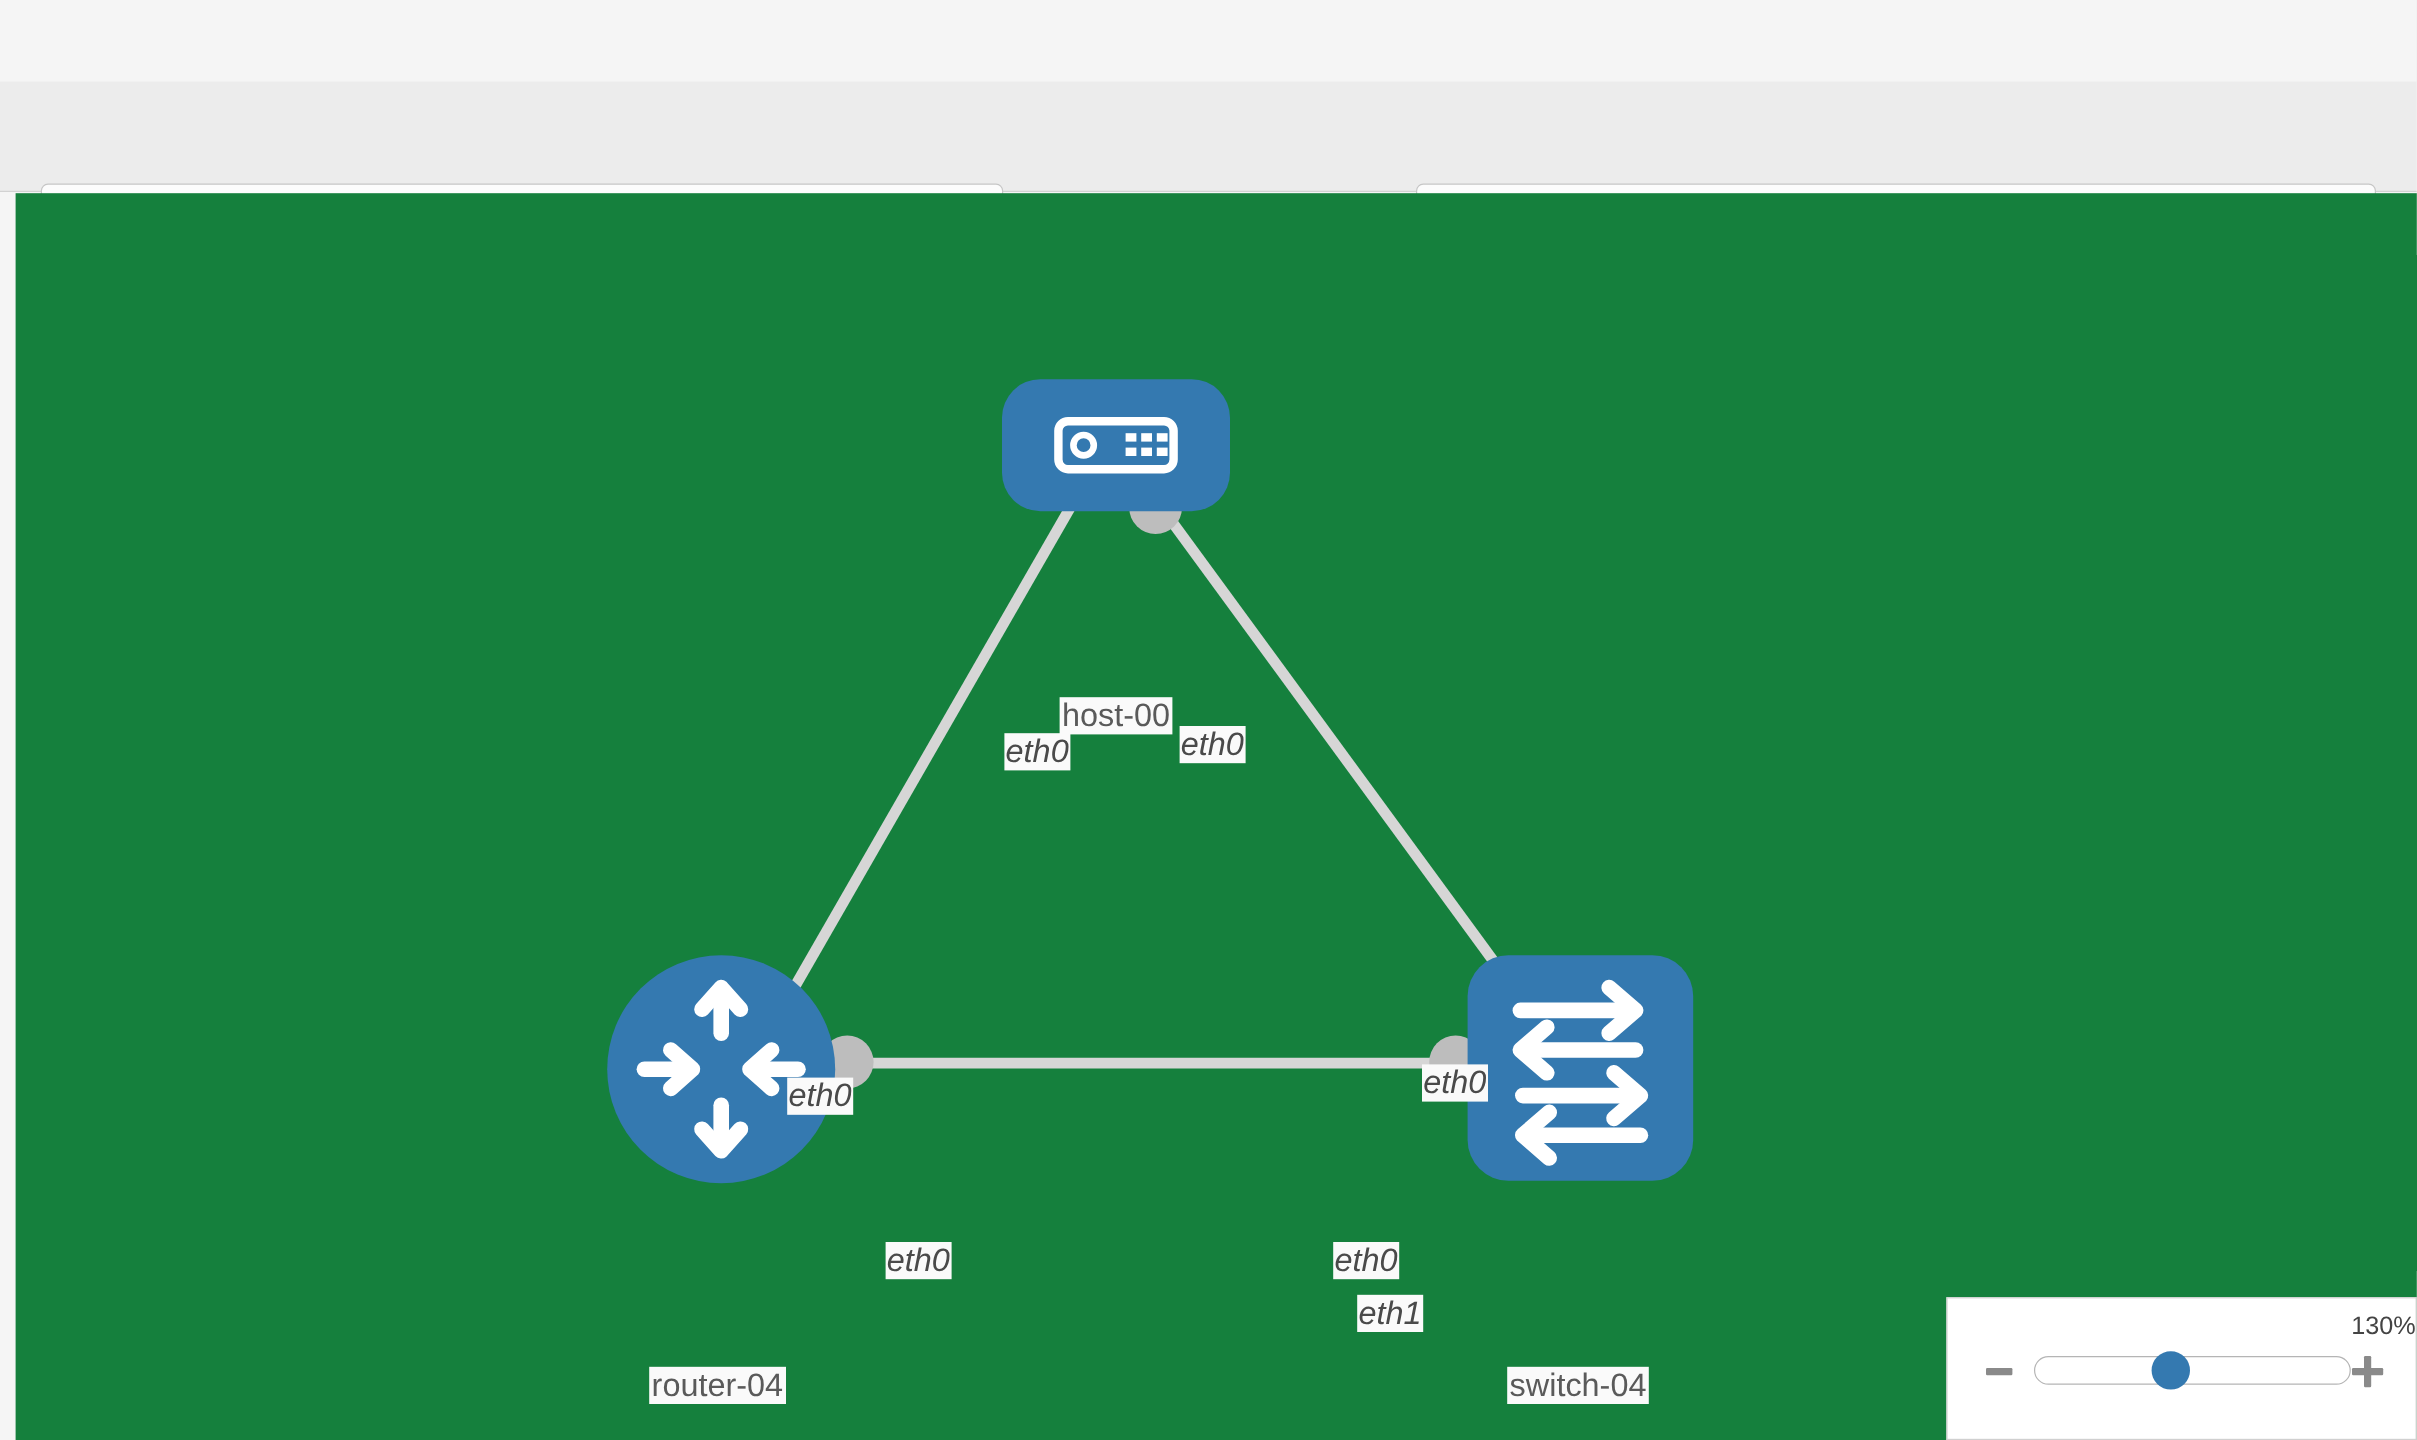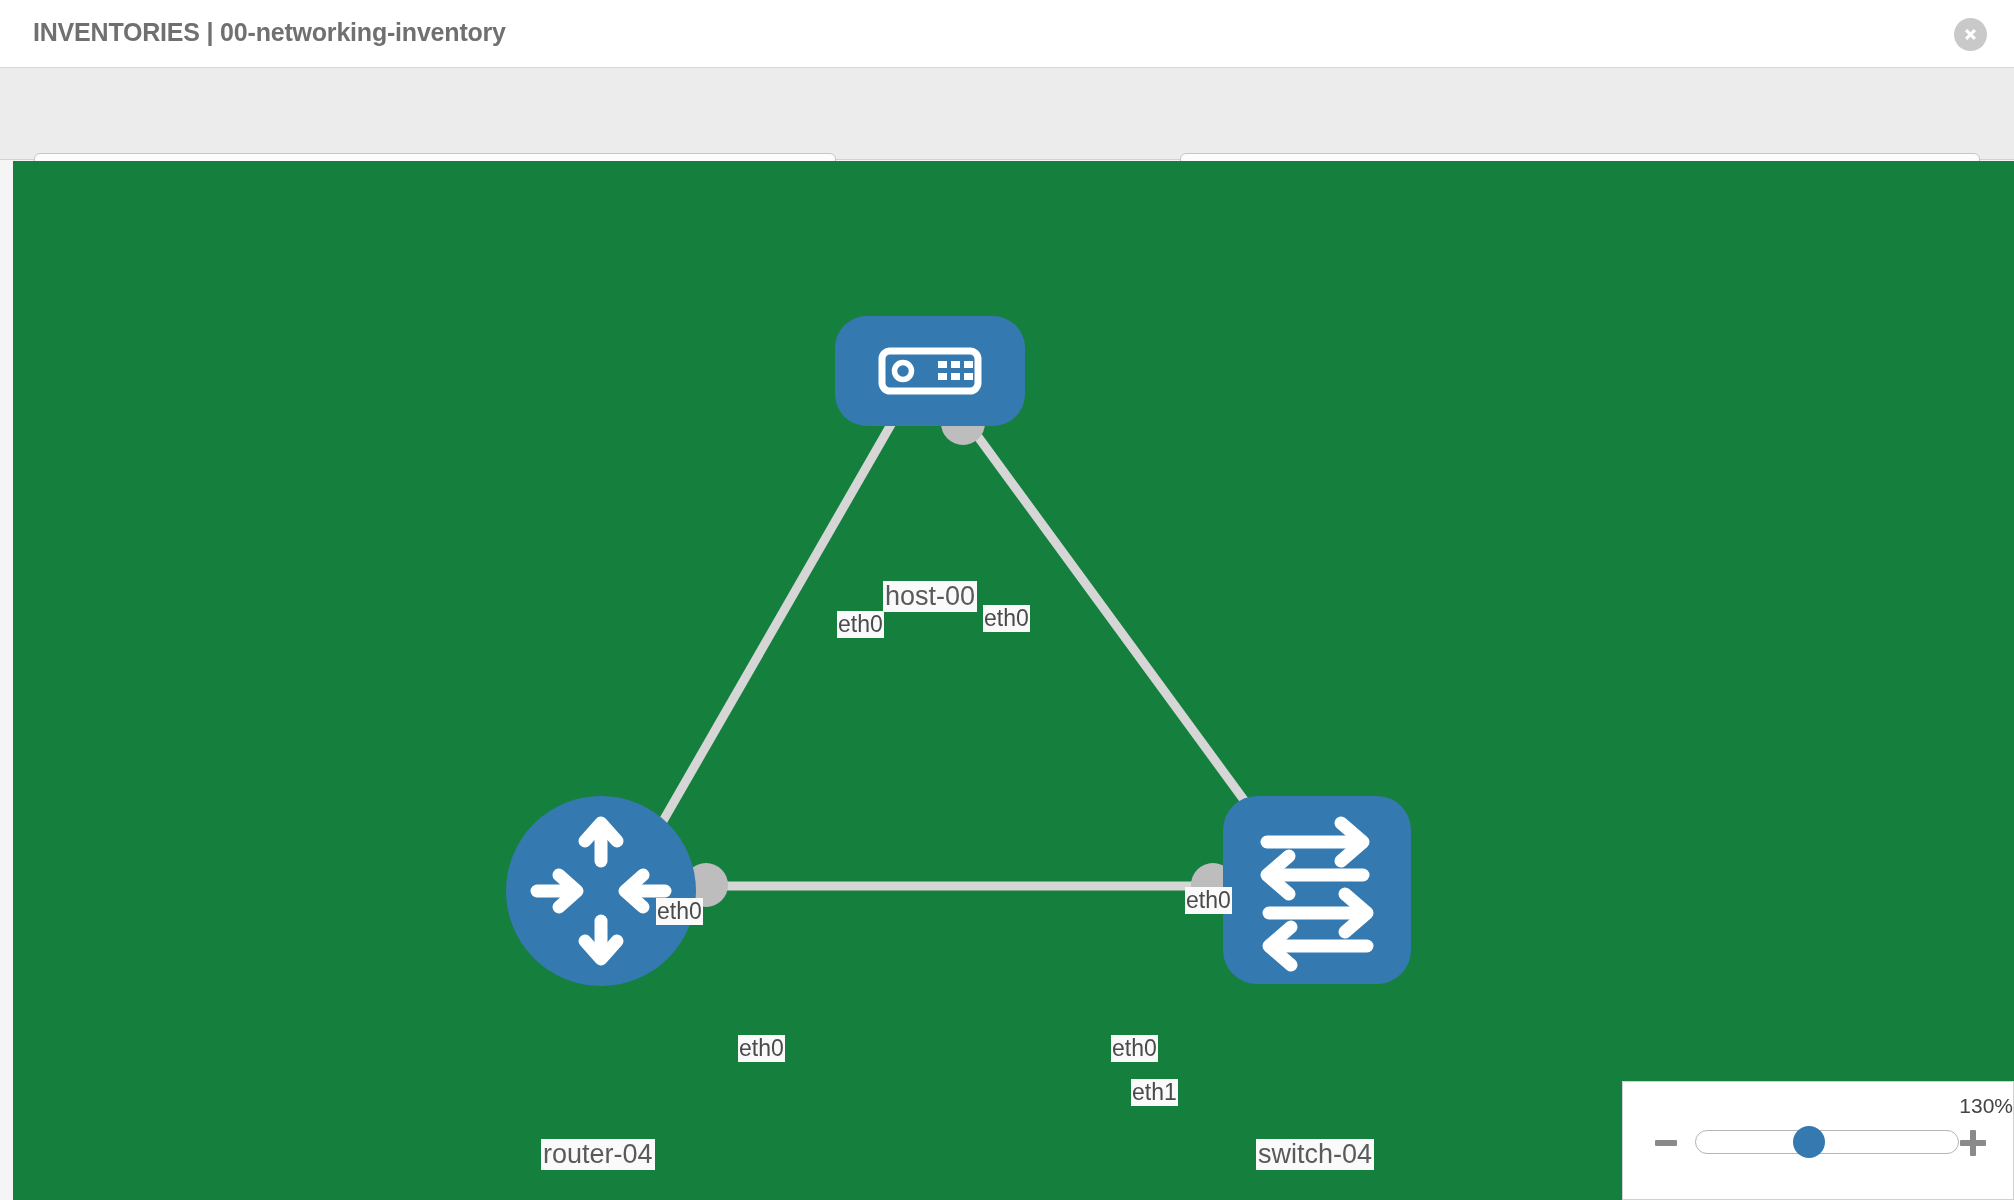--- a/index.html
+++ b/index.html
@@ -83,24 +83,25 @@
 
   .node-label {
     position: absolute;
     font-size: 27px; color: #5a5a5a;
     background: #fafafa;
     white-space: nowrap;
     padding: 0 2px;
   }
   .edge-label {
     position: absolute;
-    font-size: 23px; color: #4a4a4a;
+    font-size: 27px; color: #4a4a4a;
     background: #fafafa;
     white-space: nowrap;
     padding: 0 1px;
+    font-style: italic;
   }
 
   
   .zoom-panel {
     position: absolute; left: 1622px; top: 1081px;
     width: 392px; height: 119px;
     background: #ffffff;
     border: 1px solid #d0d0d0;
   }
   .zoom-value {
@@ -134,28 +135,20 @@
     width: 32px; height: 32px; border-radius: 50%;
     background: #3479b0;
     cursor: pointer;
   }
 </style>
 </head>
 <body>
 
 <div id="app">
 
-  <div class="titlebar">
-    <div class="title-text">INVENTORIES | 00-networking-inventory</div>
-    <div class="close-btn">
-      <svg width="19" height="19" viewBox="0 0 19 19">
-        <path d="M4 6.2 L6.2 4 L9.5 7.3 L12.8 4 L15 6.2 L11.7 9.5 L15 12.8 L12.8 15 L9.5 11.7 L6.2 15 L4 12.8 L7.3 9.5 Z" fill="#ffffff"></path>
-      </svg>
-    </div>
-  </div>
 
   <div class="toolbar">
 
     <div class="actions-select">
       <span class="actions-label">ACTIONS</span>
       <span class="caret"></span>
     </div>
 
     <div class="tool-icon wrench">
       <svg width="42" height="42" viewBox="0 0 42 42">

